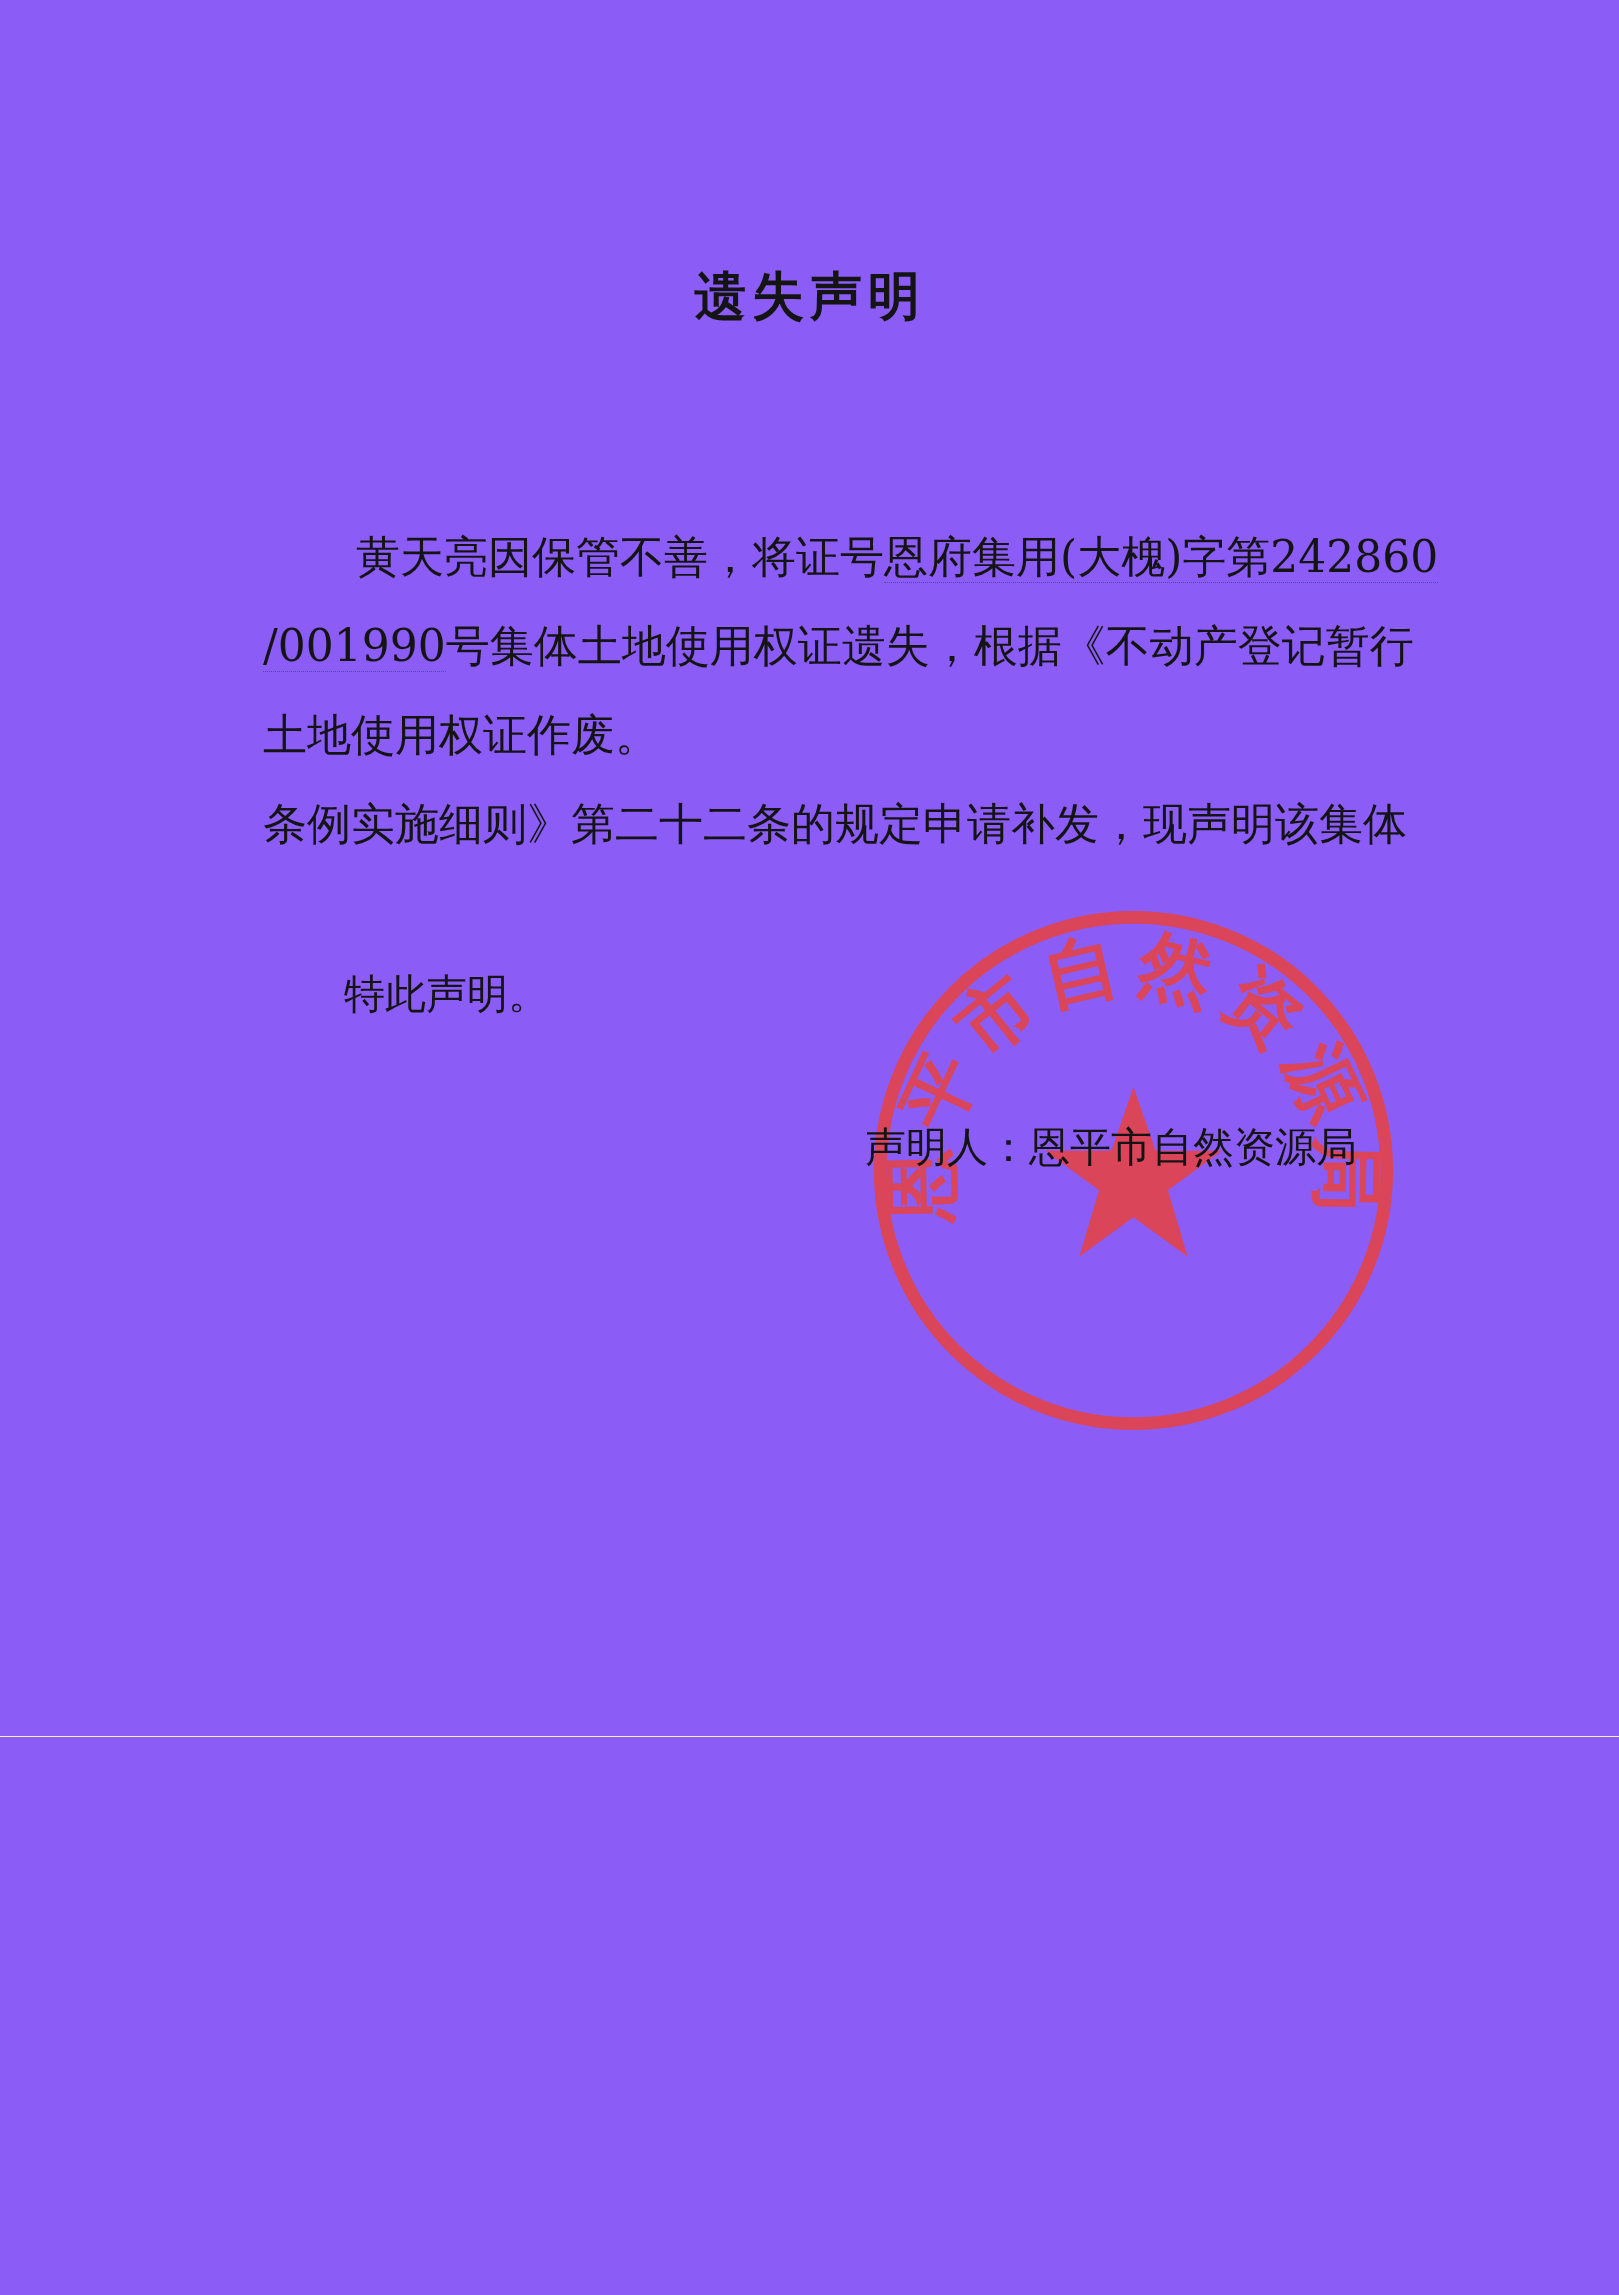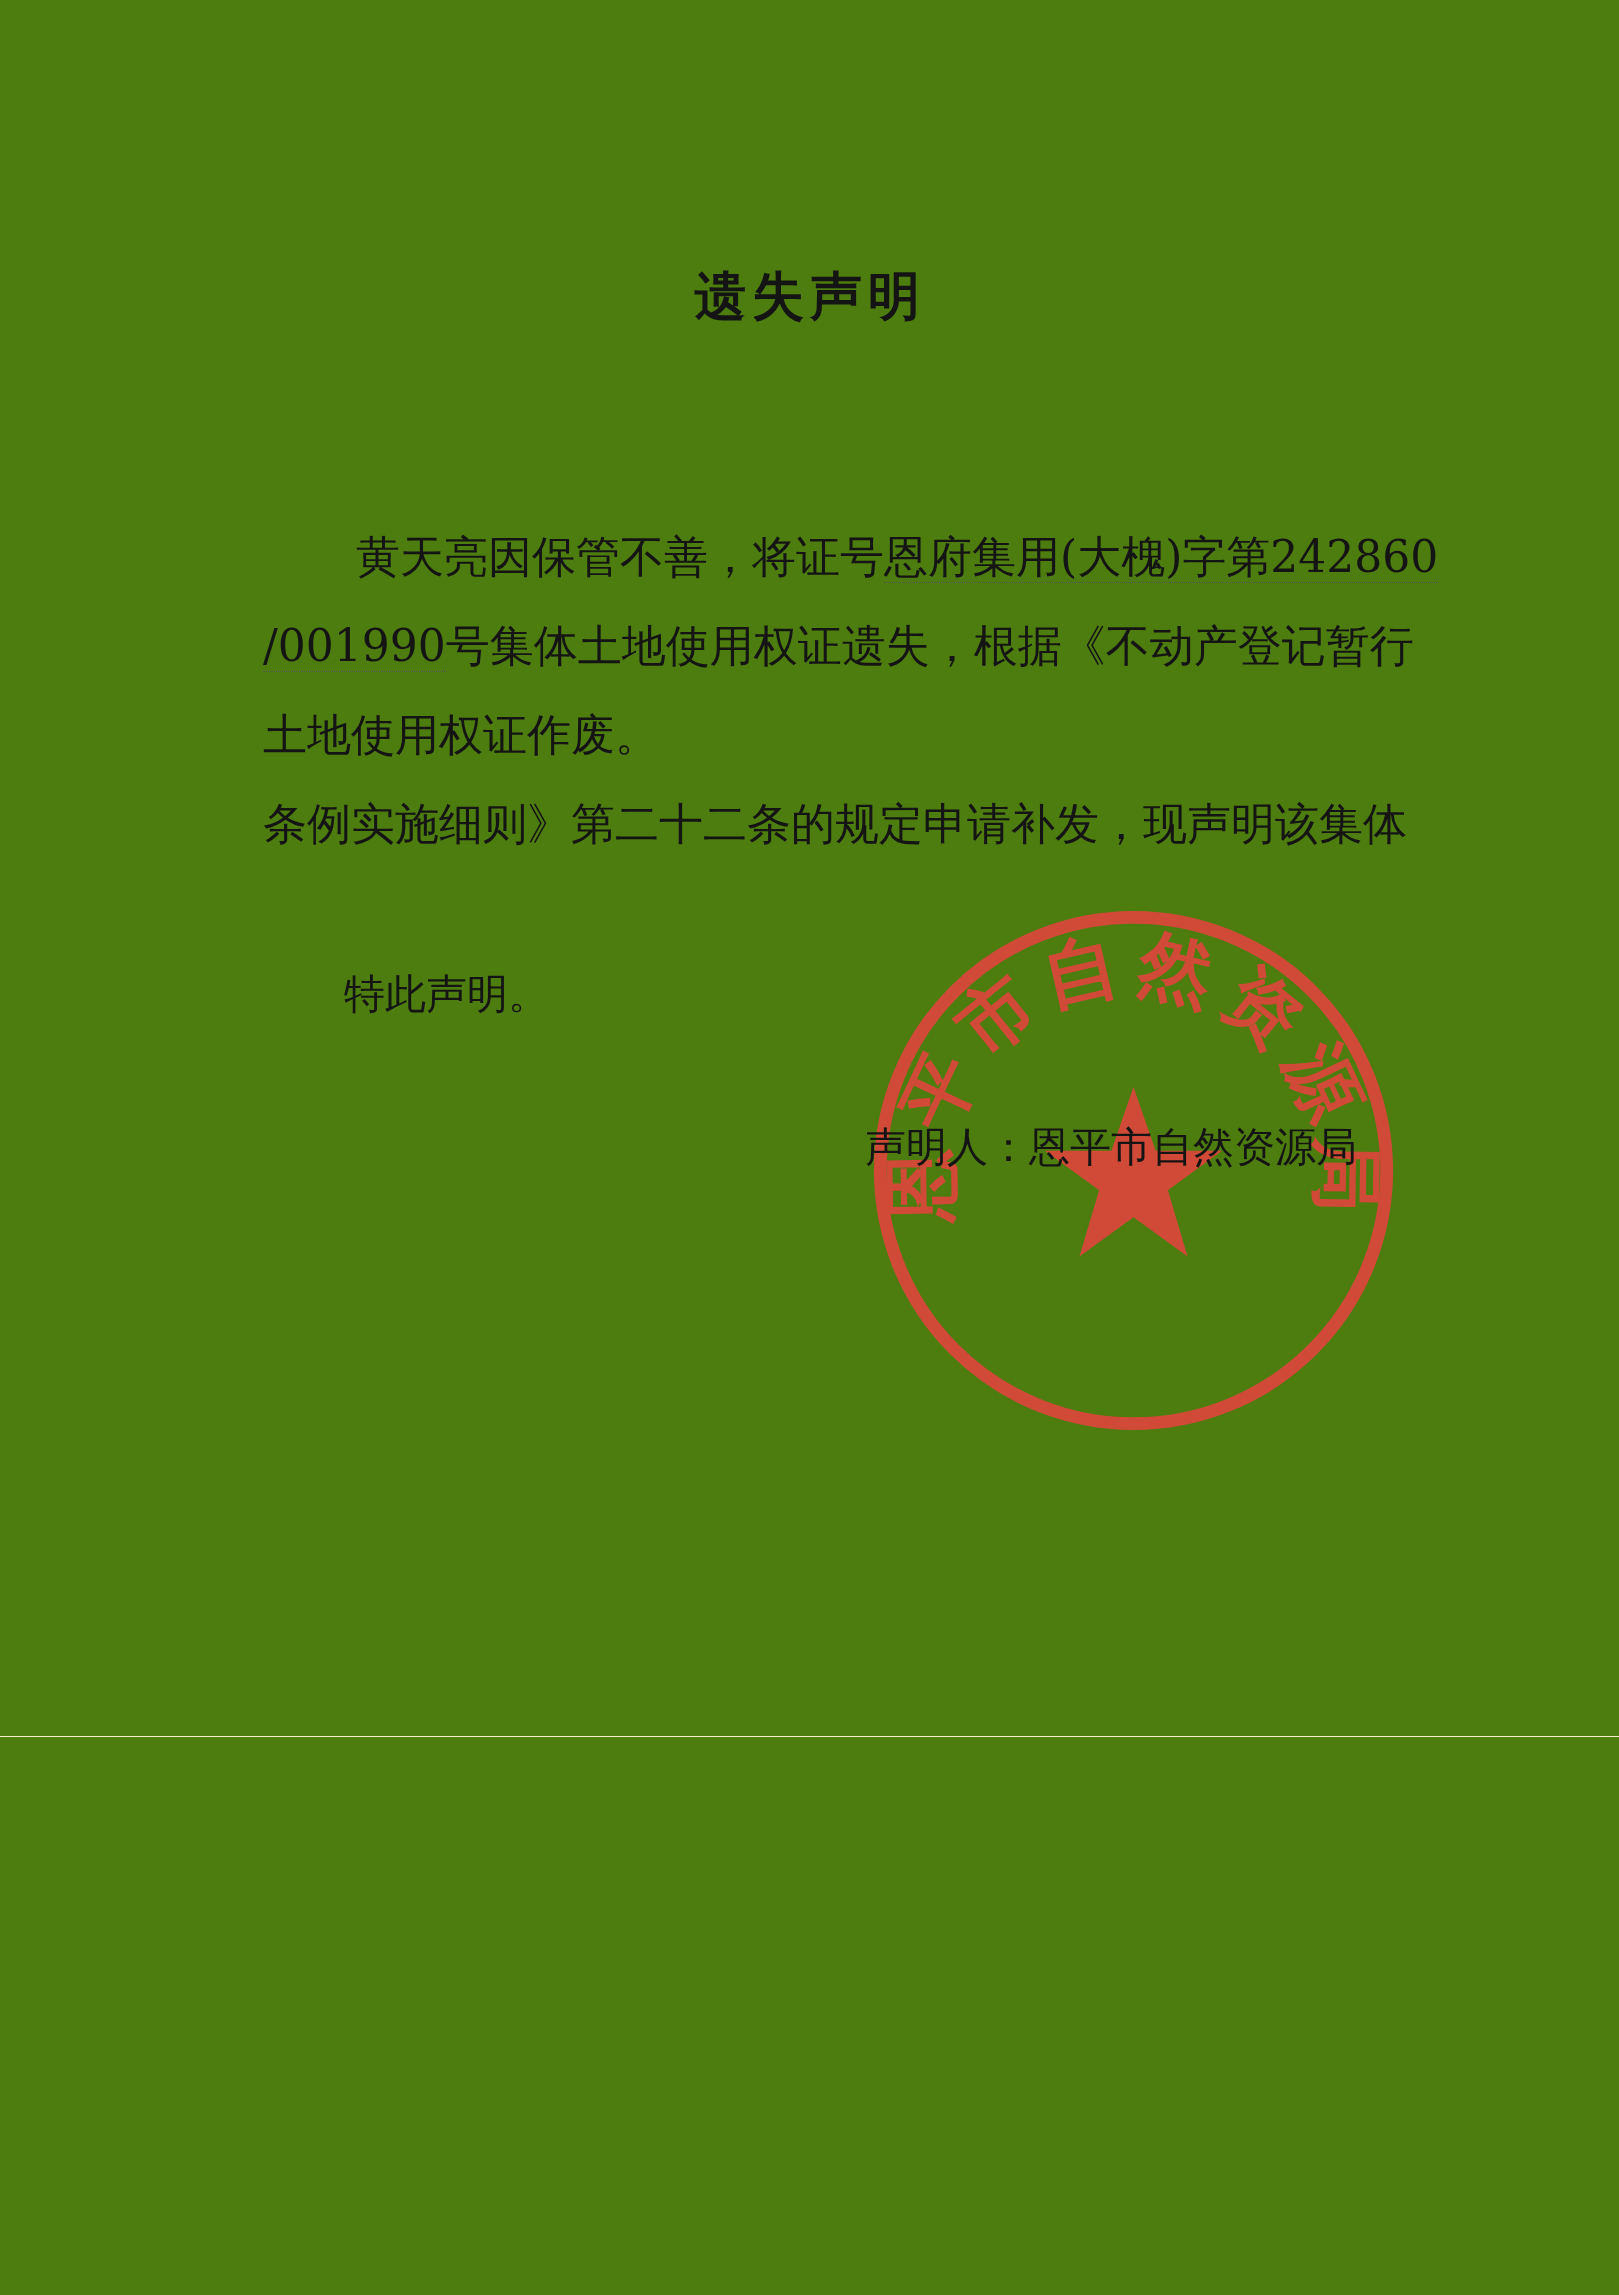--- a/index.html
+++ b/index.html
@@ -1,18 +1,18 @@
 <!DOCTYPE html>
 <html style="font-size:7.9px"><head>
   <meta charset="utf-8">
   <style>
     html, body { margin: 0; padding: 0; background: #ffffff; }
     body { width: 1620px; height: 2295px; position: relative; overflow: hidden;
            font-family: "DejaVu Serif", "Liberation Serif", serif; color: #141414; }
-    .page { position: absolute; left: 0; top: 0; width: 1620px; height: 2295px; background: #4d7c0f; }
+    .page { position: absolute; left: 0; top: 0; width: 1620px; height: 2295px; background: #8b5cf6; }
     .title { position: absolute; left: 0; width: 1620px; top: 261px; text-align: center;
              font-size: 52px; font-weight: bold; letter-spacing: 5.9px; line-height: 69px; }
     .para { position: absolute; left: 263px; top: 512px; width: 1151px;
             font-size: 44px; line-height: 89px; text-align: justify; }
     .para .line { display: block; white-space: nowrap; height: 89px; }
     .para .line.first { padding-left: 93px; }
     .u { border-bottom: 1.5px dotted #555; }
     .closing { position: absolute; left: 344px; top: 962px; font-size: 41px; line-height: 64px; }
     .signer { position: absolute; left: 865px; top: 1115px; font-size: 41px; line-height: 64px; white-space: nowrap; z-index: 3; }
     .date { position: absolute; left: 1075px; top: 1201px; font-size: 41px; line-height: 64px; white-space: nowrap; z-index: 3; }

